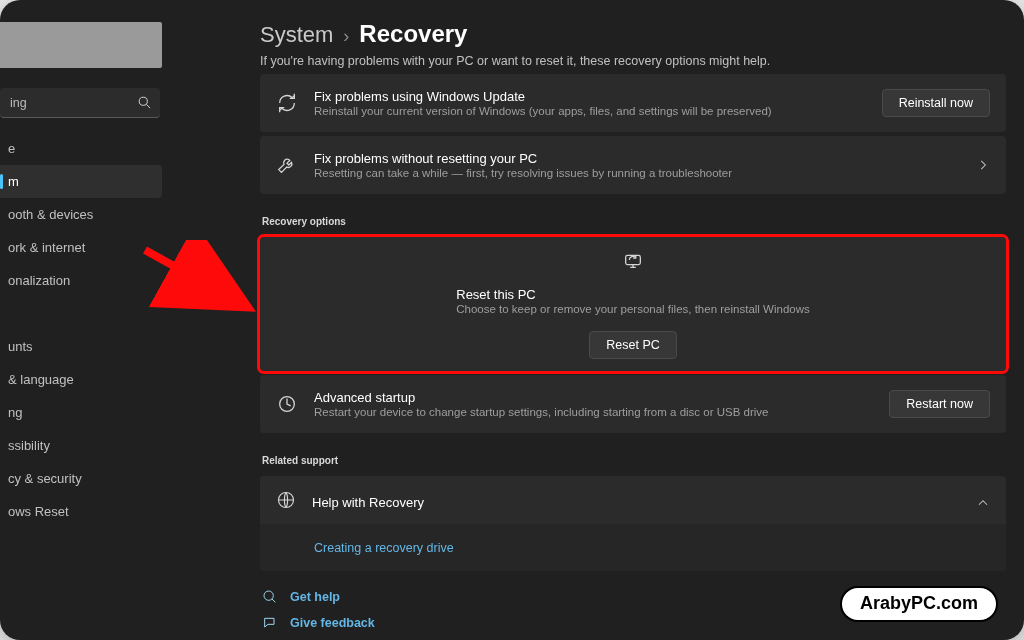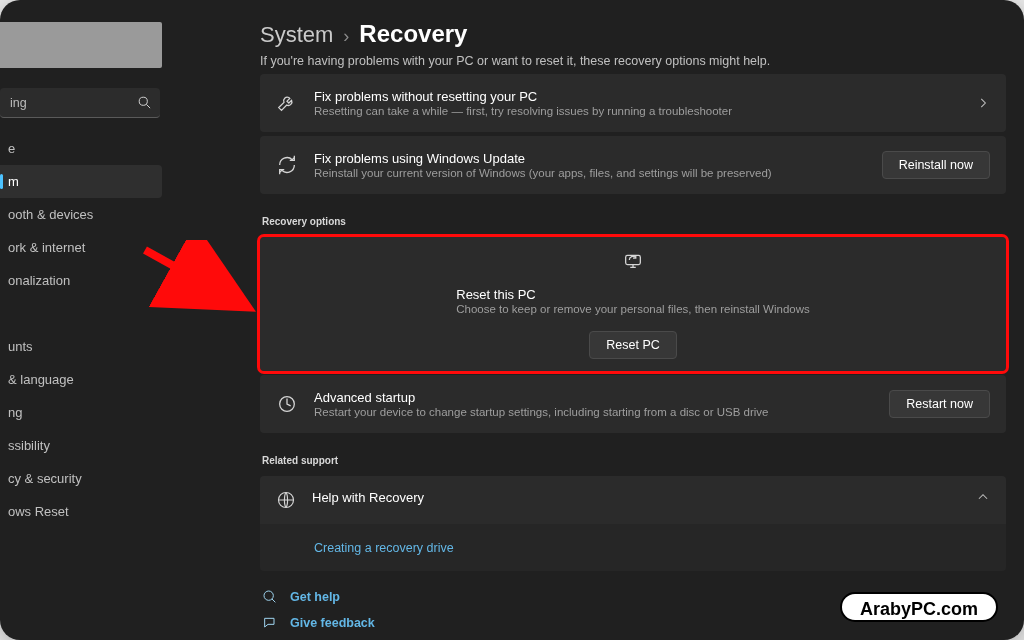--- a/index.html
+++ b/index.html
@@ -138,21 +138,21 @@
 
   .highlight {
     outline: 3px solid var(--highlight-red);
     outline-offset: 0;
     flex-direction: column;
   }
 
   .support-head {
     background: var(--bg-panel);
     border-radius: 4px 4px 0 0;
-    display:flex; align-items:flex-start; gap:16px;
+    display:flex; align-items:flex-end; gap:16px;
     padding: 14px 16px;
   }
   .support-head .chev-up { width:14px; height:14px; stroke:#bfbfbf; fill:none; stroke-width:1.8; margin-left:auto; }
   .support-body {
     background: #262626;
     border-radius: 0 0 4px 4px;
     padding: 16px 16px 16px 54px;
   }
   .link { color: var(--accent); font-size: 12.5px; cursor:pointer; }
 
@@ -170,21 +170,21 @@
   }
 
   
   .badge {
     position:absolute;
     right: 26px; bottom: 18px;
     background: #fff;
     color: #000;
     font-weight: 800;
     font-size: 18px;
-    padding: 5px 18px 0;
+    padding: 5px 18px 6px;
     border-radius: 20px;
     border: 2px solid #000;
     font-family: Arial, sans-serif;
   }
 </style>
 </head>
 <body>
 
 <div class="frame">
 
@@ -221,46 +221,46 @@
       <span class="bc-parent">System</span>
       <span class="bc-sep">›</span>
       <span class="bc-leaf">Recovery</span>
     </div>
 
     <div class="intro">If you're having problems with your PC or want to reset it, these recovery options might help.</div>
 
     <div class="card">
       <span class="icon">
         <svg viewBox="0 0 24 24">
-            <path d="M14 6a4 4 0 0 0-5.3 5.3L3 17l3 3 5.7-5.7A4 4 0 0 0 17 9l-3 3-2-2 3-3z"></path>
-          </svg>
-      </span>
-      <div class="body">
-        <div class="title">Fix problems without resetting your PC</div>
-        <div class="sub">Resetting can take a while — first, try resolving issues by running a troubleshooter</div>
-      </div>
-      <svg class="chev" viewBox="0 0 24 24">
-        <polyline points="9 5 16 12 9 19"></polyline>
-      </svg>
-    </div>
-
-    <div class="card">
-      <span class="icon">
-        <svg viewBox="0 0 24 24">
             <path d="M4 12a8 8 0 0 1 13.7-5.7L20 4"></path>
             <polyline points="20 2 20 7 15 7"></polyline>
             <path d="M20 12a8 8 0 0 1-13.7 5.7L4 20"></path>
             <polyline points="4 22 4 17 9 17"></polyline>
           </svg>
       </span>
       <div class="body">
         <div class="title">Fix problems using Windows Update</div>
         <div class="sub">Reinstall your current version of Windows (your apps, files, and settings will be preserved)</div>
       </div>
       <button class="action-btn">Reinstall now</button>
+    </div>
+
+    <div class="card">
+      <span class="icon">
+        <svg viewBox="0 0 24 24">
+            <path d="M14 6a4 4 0 0 0-5.3 5.3L3 17l3 3 5.7-5.7A4 4 0 0 0 17 9l-3 3-2-2 3-3z"></path>
+          </svg>
+      </span>
+      <div class="body">
+        <div class="title">Fix problems without resetting your PC</div>
+        <div class="sub">Resetting can take a while — first, try resolving issues by running a troubleshooter</div>
+      </div>
+      <svg class="chev" viewBox="0 0 24 24">
+        <polyline points="9 5 16 12 9 19"></polyline>
+      </svg>
     </div>
 
     <div class="section-label">Recovery options</div>
 
     <div class="card highlight">
       <span class="icon">
         <svg viewBox="0 0 24 24">
             <rect x="4" y="7" width="16" height="10" rx="2"></rect>
             <path d="M9 20h6M12 17v3"></path>
             <path d="M8 12a4 4 0 0 1 6.8-2.8"></path>

